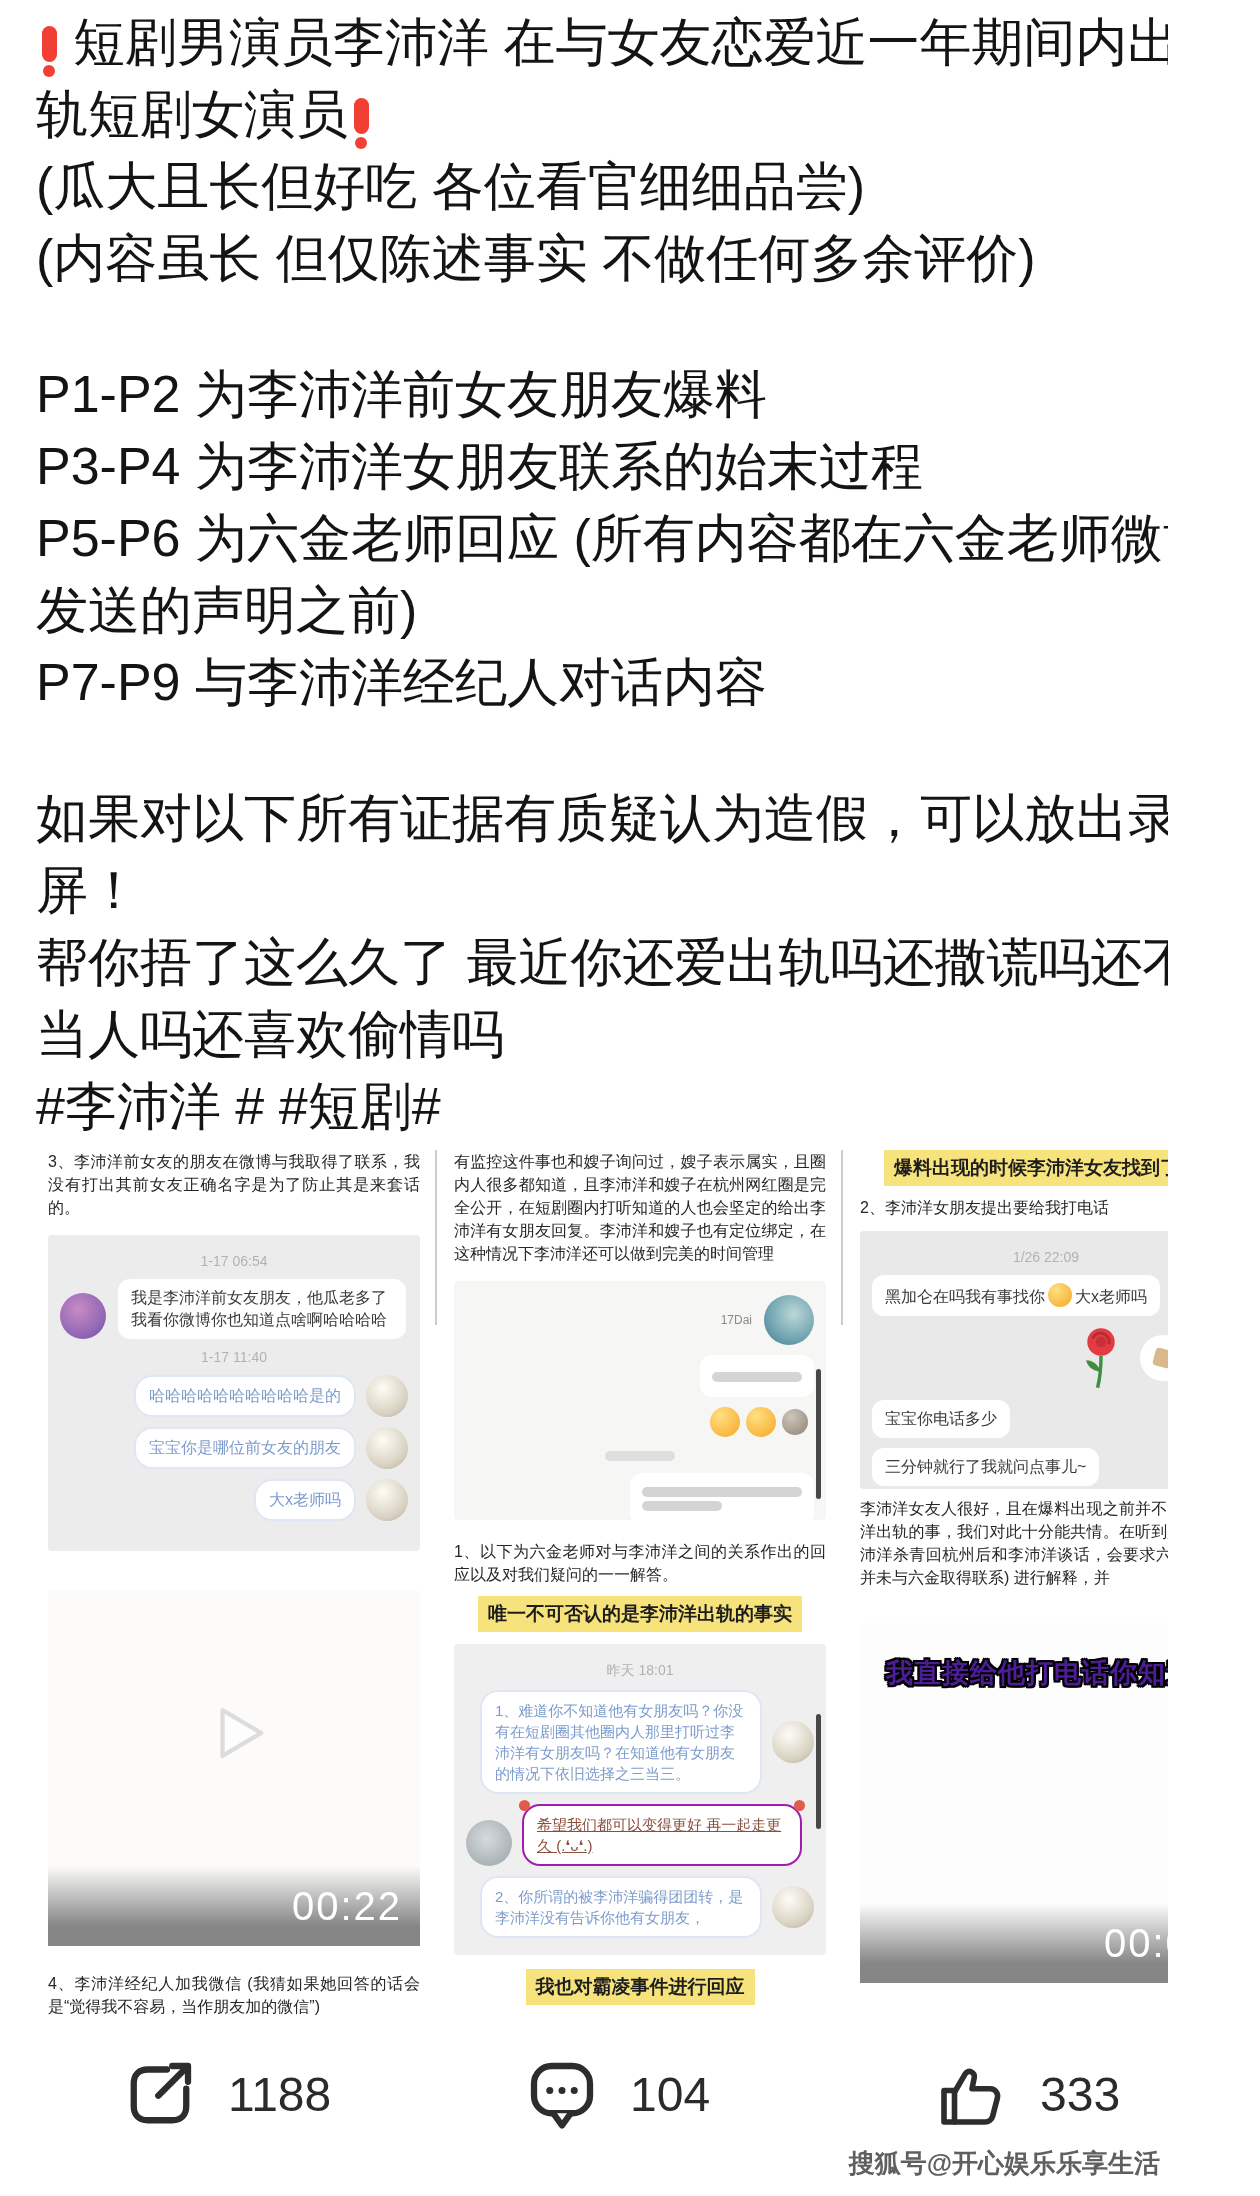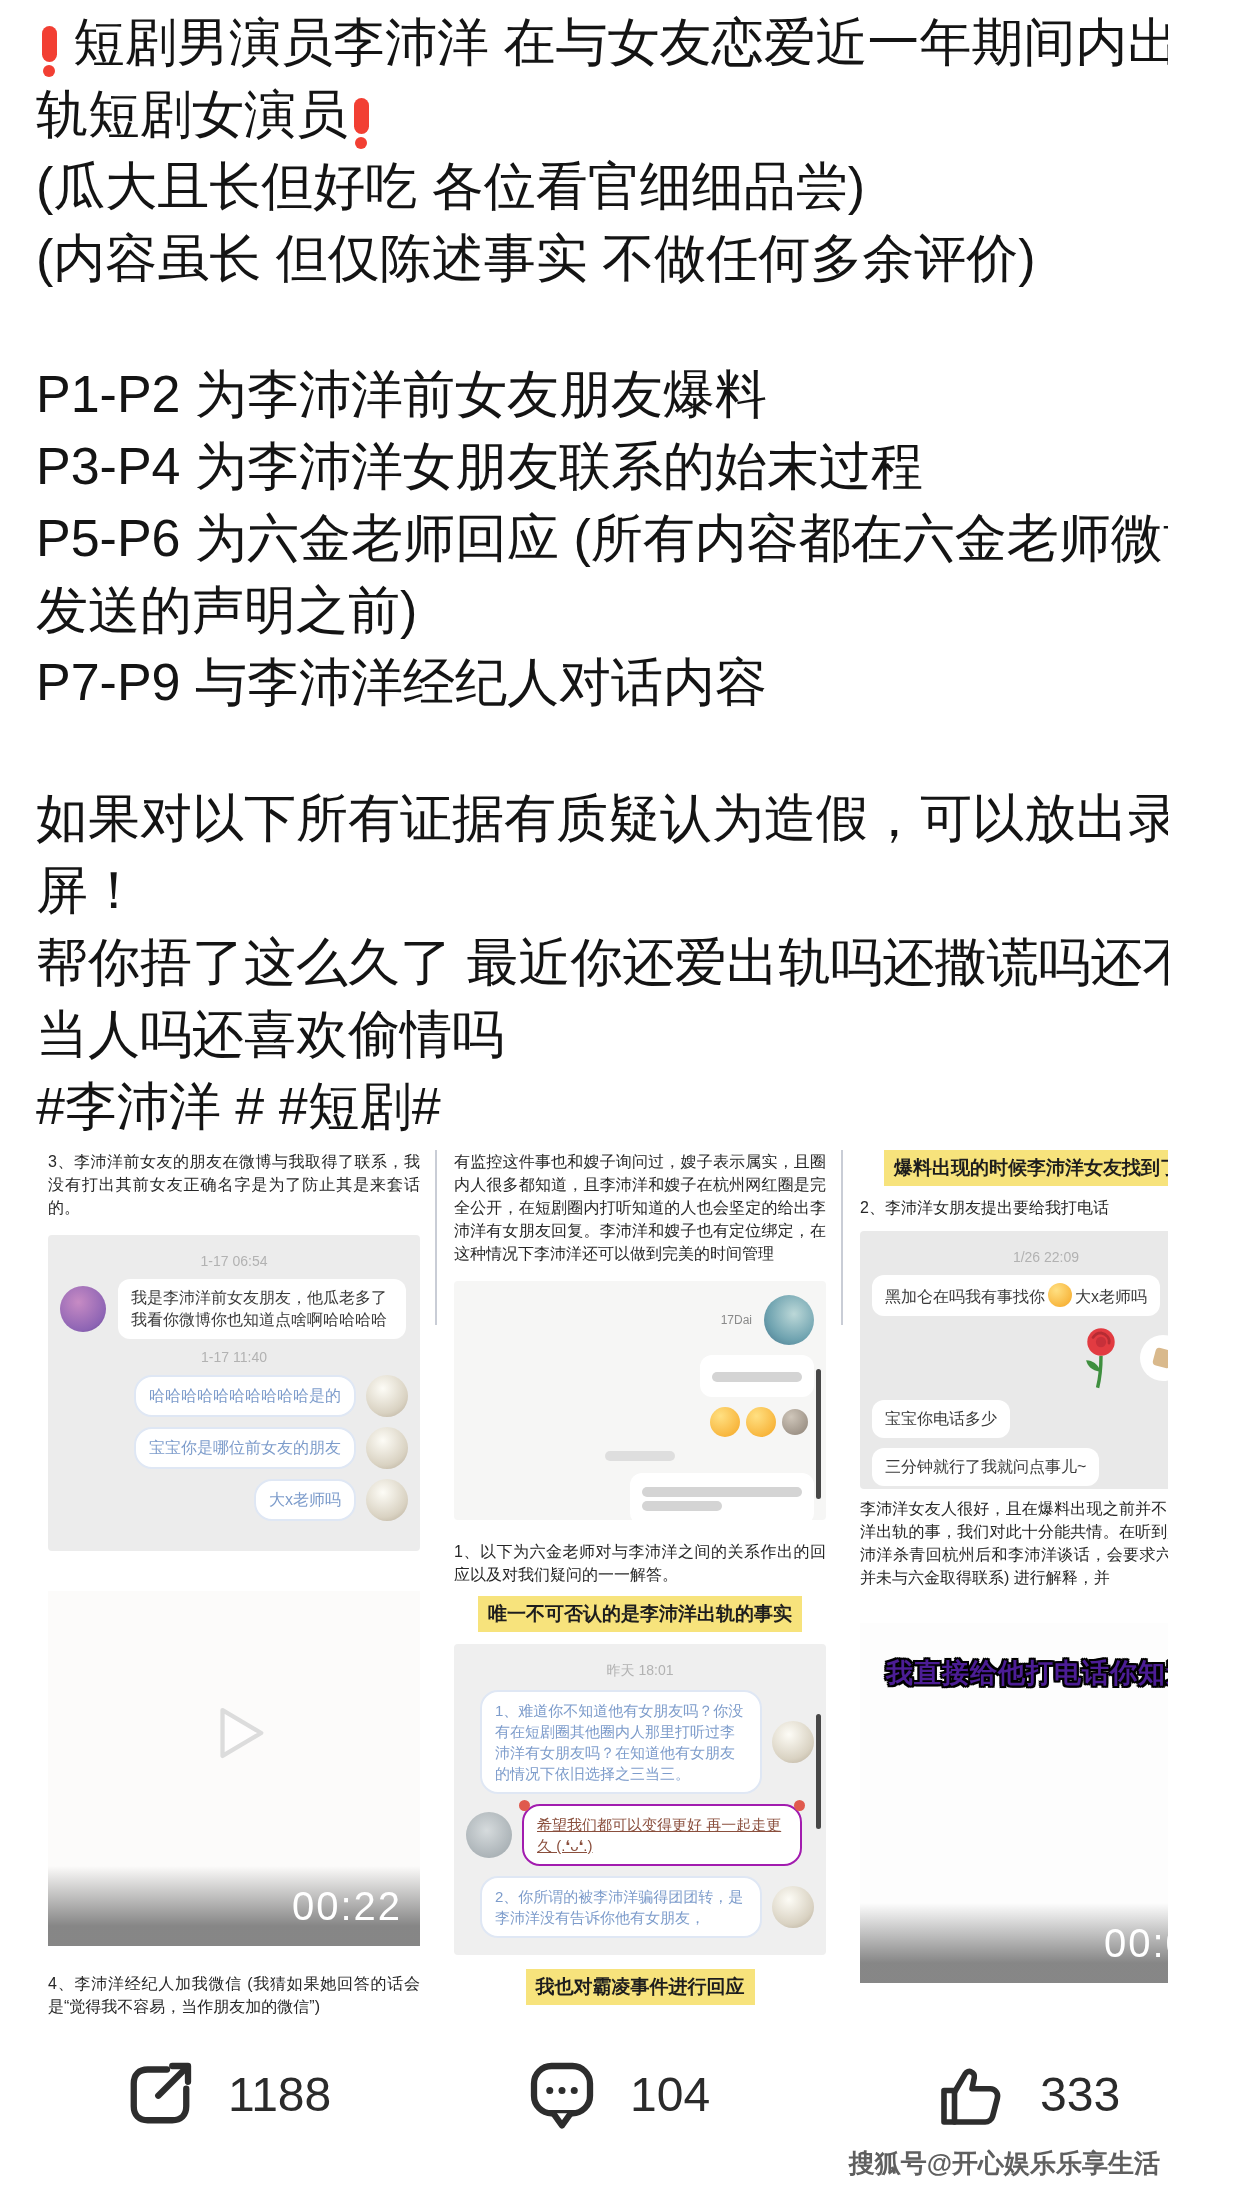--- a/index.html
+++ b/index.html
@@ -22,21 +22,21 @@
   .just{text-align:justify;}
   .hl{display:block;width:fit-content;margin:0 auto;background:#f7e37c;color:#1d1d1d;
       font-size:19px;font-weight:bold;line-height:26px;padding:5px 10px;}
   
   .chat{position:relative;border-radius:4px;padding:12px 12px;overflow:hidden;}
   .chat1{background:#ececec;height:292px;margin:16px 0 40px 0;}
   .chat2{background:#f6f6f5;height:215px;margin:16px 0 20px 0;}
   .chat3{background:#efefef;height:287px;margin:12px 0 14px 0;}
   .chat4{background:#e9e9e9;height:234px;margin:12px 0 8px 0;}
   .ts{text-align:center;color:#b2b2b2;font-size:14px;margin:6px 0 10px 0;}
-  .m-row{display:flex;margin:10px 0;align-items:center;}
+  .m-row{display:flex;margin:10px 0;align-items:flex-end;}
   .m-row.right{justify-content:flex-end;align-items:center;}
   .av{width:46px;height:46px;border-radius:50%;flex:none;}
   .av-purple{background:radial-gradient(circle at 40% 35%,#c78bc4,#8d64b4 70%,#5d3f86);}
   .av-dog{background:radial-gradient(circle at 40% 32%,#fdfcf6,#d9d2c2 65%,#b3a794);width:42px;height:42px;margin-left:10px;}
   .av-teal{background:radial-gradient(circle at 60% 38%,#bcd8d8,#6fa3b0 60%,#41718a);width:50px;height:50px;}
   .av-gray{background:radial-gradient(circle at 45% 40%,#d6dbdd,#9aa3a8);margin-right:10px;}
   .bub{background:#fff;border-radius:12px;padding:8px 13px;font-size:16px;line-height:22px;color:#3a3a3a;max-width:262px;}
   .bub-kawaii{color:#7d9ccb;border:2px solid #dfe7f4;border-radius:18px;}
   .bub-pink{position:relative;color:#8a4f3d;border:2px solid #a21caf;border-radius:18px;max-width:250px;text-decoration:underline;}
   .bub-pink::before,.bub-pink::after{content:"";position:absolute;width:11px;height:11px;border-radius:50%;background:#e05a4e;top:-6px;}

